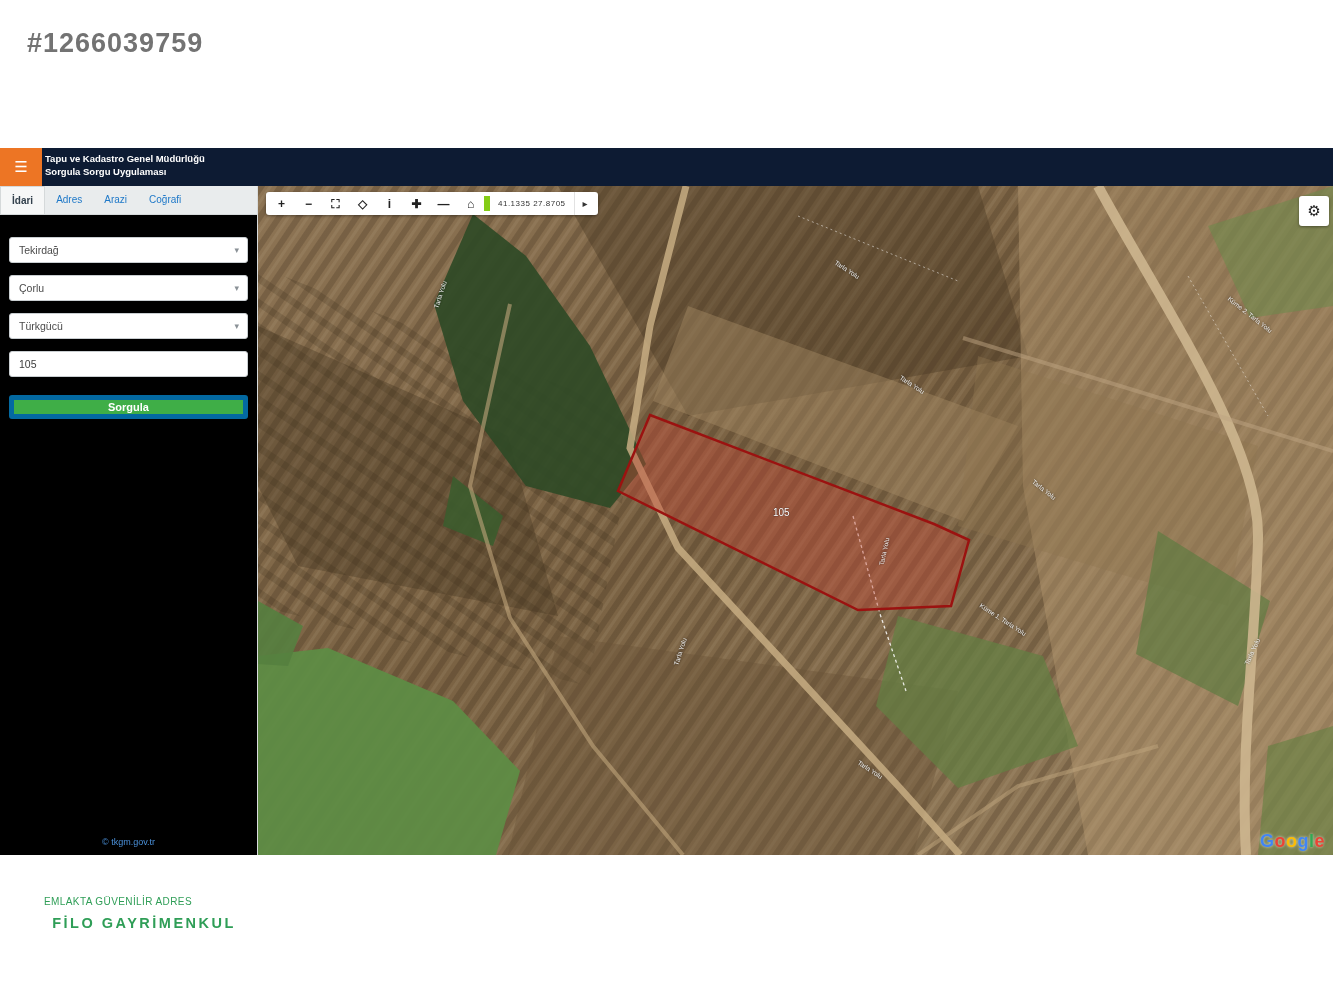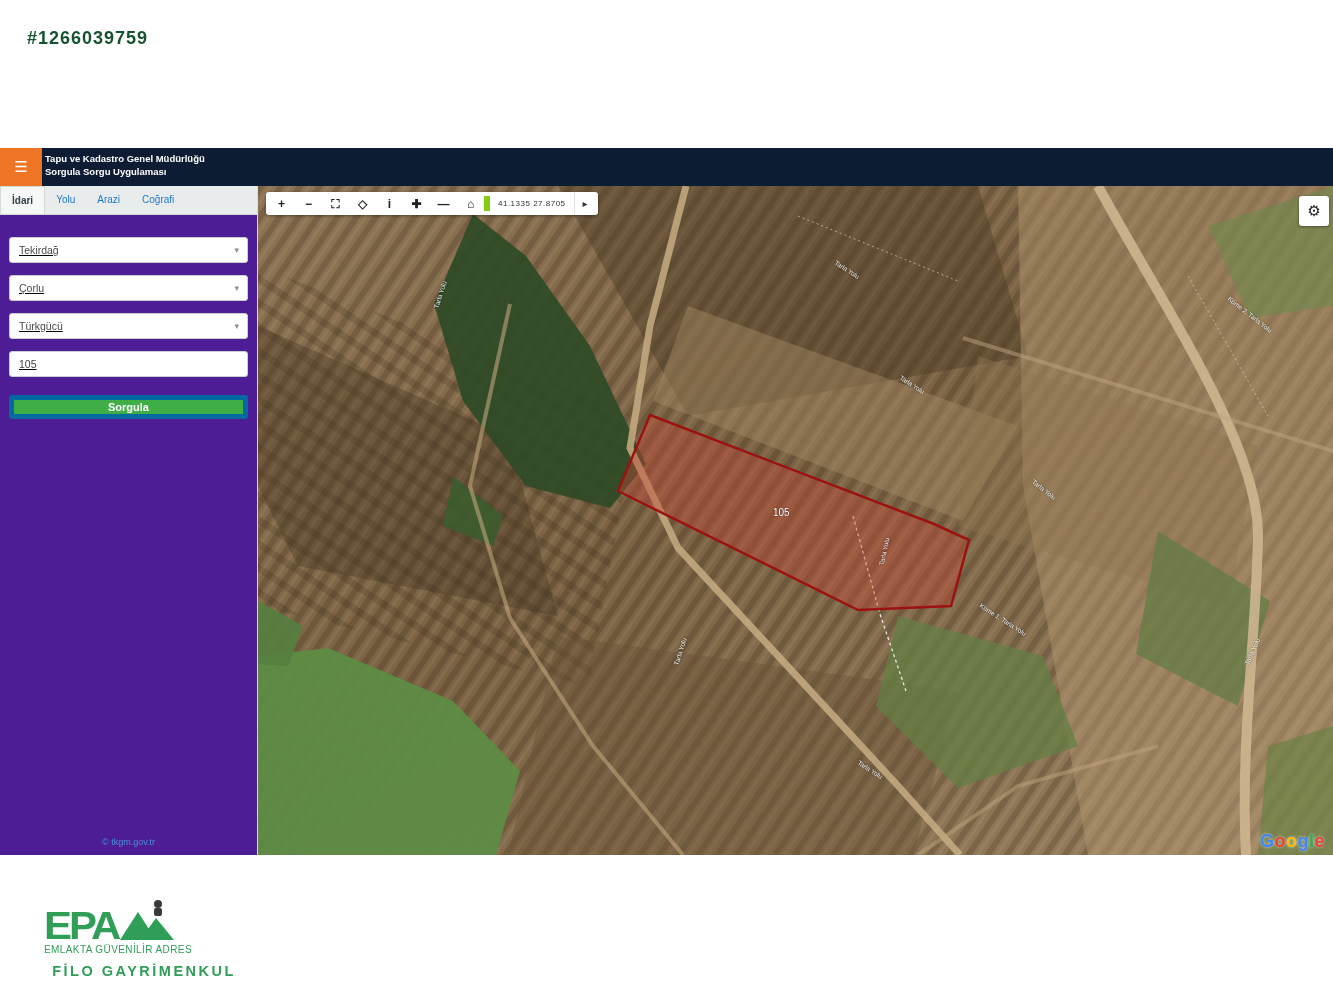--- a/index.html
+++ b/index.html
@@ -1,37 +1,37 @@
 <!DOCTYPE html>
 <html><head>
 <meta charset="utf-8">
 <style>
   * { margin:0; padding:0; box-sizing:border-box; }
   html,body { width:1333px; height:1000px; background:#ffffff; font-family:"Liberation Sans", sans-serif; overflow:hidden; }
   .canvas { position:relative; width:1333px; height:1000px; background:#fff; }
 
   
-  .listing-id { position:absolute; left:27px; top:28px; font-size:18px; font-weight:bold; color:#14532d; letter-spacing:1px; }
+  .listing-id { position:absolute; left:27px; top:28px; font-size:27px; font-weight:bold; color:#737373; letter-spacing:1px; }
 
   
   .app { position:absolute; left:0; top:148px; width:1333px; height:707px; }
 
   
   .topbar { position:absolute; left:0; top:0; width:100%; height:38px; background:#0d1b33; display:flex; }
   .menu-btn { width:42px; height:38px; background:#ed7524; color:#ffffff; display:flex; align-items:center; justify-content:center; font-size:15px; cursor:pointer; flex:0 0 42px; }
   .titles { padding:4px 0 0 3px; color:#fff; }
   .titles .t1 { font-size:9.5px; font-weight:bold; line-height:13px; }
   .titles .t2 { font-size:9.5px; font-weight:bold; line-height:13px; }
 
   
-  .sidebar { position:absolute; left:0; top:38px; width:258px; height:669px; background:#4c1d95; border-right:1px solid #d9dcdd; }
+  .sidebar { position:absolute; left:0; top:38px; width:258px; height:669px; background:#000000; border-right:1px solid #d9dcdd; }
   .tabs { display:flex; background:#e9eced; border-bottom:1px solid #d5d9da; height:29px; align-items:stretch; }
   .tab { font-size:10px; padding:8px 11px 0 11px; color:#1e78c8; cursor:pointer; }
   .tab.active { background:#f6f7f7; color:#33414d; font-weight:bold; border:1px solid #d5d9da; border-bottom:none; }
-  .form { padding:22px 9px 8px 9px;text-decoration:underline; }
+  .form { padding:22px 9px 8px 9px; }
   .field { position:relative; background:#fff; border:1px solid #c9ced1; border-radius:3px; height:26px; margin-bottom:12px; display:flex; align-items:center; padding:0 22px 0 9px; font-size:10.5px; color:#4a4a4a; }
   .field .caret { position:absolute; right:8px; top:7px; font-size:9px; color:#8a9196; }
   .field input { border:none; outline:none; width:100%; font-size:10.5px; color:#3c3c3c; font-family:"Liberation Sans", sans-serif; background:transparent; }
   .field input::placeholder { color:#a9afb3; }
   .submit-btn { width:100%; height:24px; background:#3fae47; border:5px solid #0369a1; border-radius:3px; color:#fff; font-size:11px; font-weight:bold; cursor:pointer; margin-top:6px; font-family:"Liberation Sans", sans-serif; }
   .sidebar-footer { position:absolute; left:0; bottom:6px; width:100%; text-align:center;margin-top:28px; }
   .sidebar-footer a { font-size:9px; color:#4a90d9; text-decoration:none; }
 
   
   .map { position:absolute; left:258px; top:38px; width:1075px; height:669px; background:#7c664a; overflow:hidden; cursor:grab; }
@@ -72,21 +72,21 @@
       </div>
       <div class="titles">
         <div class="t1">Tapu ve Kadastro Genel Müdürlüğü</div>
         <div class="t2">Sorgula Sorgu Uygulaması</div>
       </div>
     </div>
 
     <div class="sidebar">
       <div class="tabs">
         <div class="tab active">İdari</div>
-        <div class="tab">Yolu</div>
+        <div class="tab">Adres</div>
         <div class="tab">Arazi</div>
         <div class="tab">Coğrafi</div>
       </div>
 
       <div class="form">
         <div class="field">
           <span>Tekirdağ</span>
           <span class="caret">▾</span>
         </div>
         <div class="field">
@@ -209,26 +209,17 @@
         <span>⚙</span>
       </button>
 
       <div class="google-attrib">
         <span class="g1">G</span><span class="g2">o</span><span class="g3">o</span><span class="g4">g</span><span class="g5">l</span><span class="g6">e</span>
       </div>
     </div>
   </div>
 
   <div class="brand">
-    <div class="brand-row">
-      <span class="brand-logo-text">EPA</span>
-      <svg width="60" height="48" viewBox="0 0 60 48">
-        <polygon points="2,44 20,16 38,44" fill="#2f9e57"></polygon>
-        <polygon points="22,44 38,22 56,44" fill="#2f9e57"></polygon>
-        <circle cx="40" cy="8" r="4" fill="#3a3a3a"></circle>
-        <rect x="36" y="12" width="8" height="8" rx="2" fill="#3a3a3a"></rect>
-      </svg>
-    </div>
     <div class="brand-tagline">EMLAKTA GÜVENİLİR ADRES</div>
     <div class="brand-name">FİLO GAYRİMENKUL</div>
   </div>
 
 </div>
 
 </body></html>

